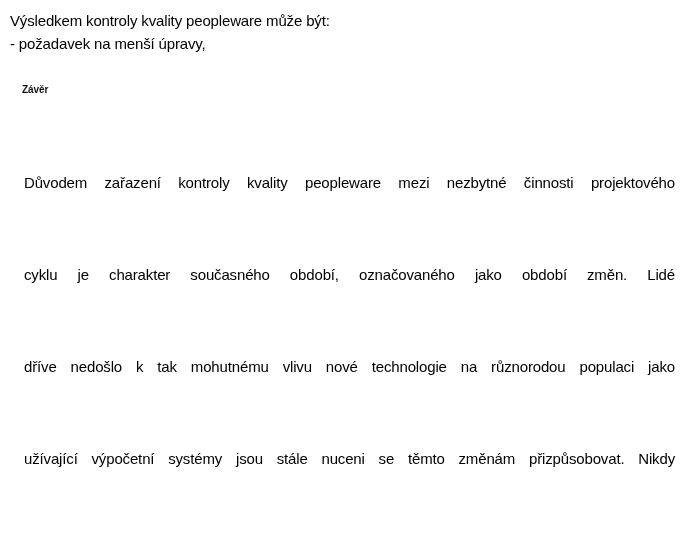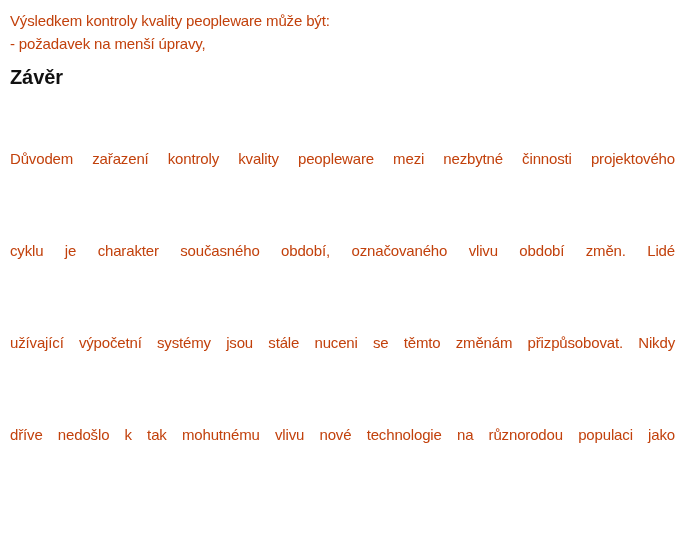--- a/index.html
+++ b/index.html
@@ -30,55 +30,56 @@
   .block {
     width: 665px;
   }
 
   .line,
   .para {
     font-size: 15px;
     line-height: 23px;
     letter-spacing: -0.15px;
     word-spacing: 0px;
-    color: #c2410c;
+    color: #000000;
     margin: 0;
     white-space: pre-wrap;
   }
 
   
   .intro-line {
     text-align: left;
   }
 
   
   .para {
     text-align: justify;
     text-justify: inter-word;
   }
   .para > .ln {
     display: block;
   }
   
   .para > .ln.j {
     text-align: justify;
+    margin-left: 14px;
   }
   .para > .ln.j::after {
     content: "";
     display: inline-block;
     width: 100%;
     height: 0;
   }
 
   h2.heading {
-    font-size: 20px;
+    font-size: 10px;
     line-height: 23px;
     font-weight: bold;
     letter-spacing: -0.1px;
-    margin: 0;
+    margin: 12px;
     color: #111111;
   }
 
   .spacer-sm { height: 11px; }
   .spacer-md { height: 12px; }
 </style>
 </head>
 <body>
 
 <div class="page">
@@ -89,23 +90,23 @@
   </div>
 
   <div class="spacer-sm"></div>
 
   <h2 class="heading">Závěr</h2>
 
   <div class="spacer-md"></div>
 
   <div class="block para">
     <span class="ln j">Důvodem zařazení kontroly kvality peopleware mezi nezbytné činnosti projektového</span>
-    <span class="ln j">cyklu je charakter současného období, označovaného vlivu období změn. Lidé</span>
+    <span class="ln j">cyklu je charakter současného období, označovaného jako období změn. Lidé</span>
+    <span class="ln j">dříve nedošlo k tak mohutnému vlivu nové technologie na různorodou populaci jako</span>
     <span class="ln j">užívající výpočetní systémy jsou stále nuceni se těmto změnám přizpůsobovat. Nikdy</span>
-    <span class="ln j">dříve nedošlo k tak mohutnému vlivu nové technologie na různorodou populaci jako</span>
     
     
     
     
     
   </div>
 
 </div>
 
 </body></html>

